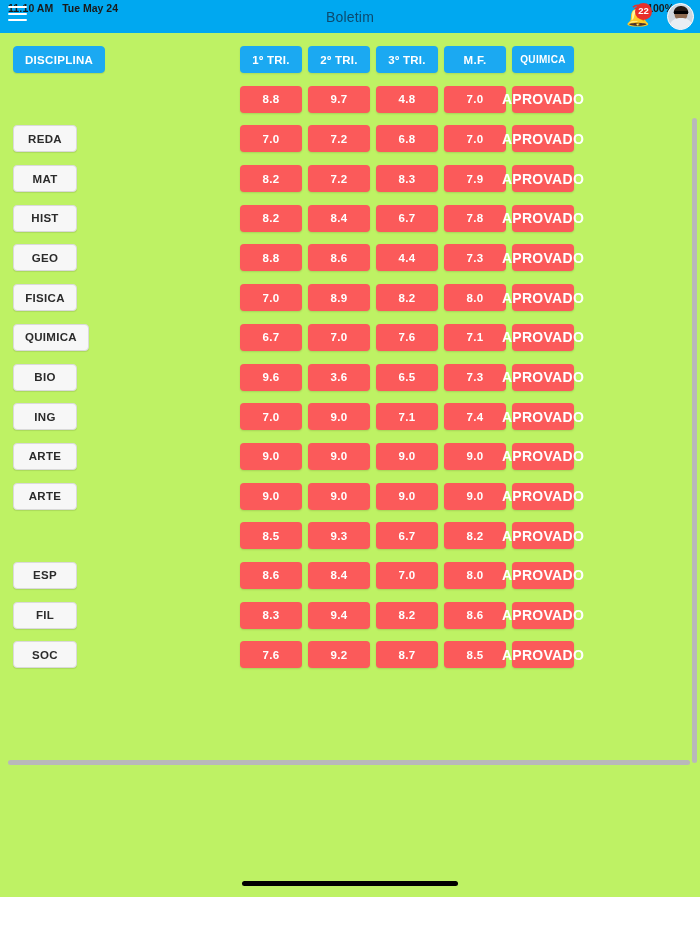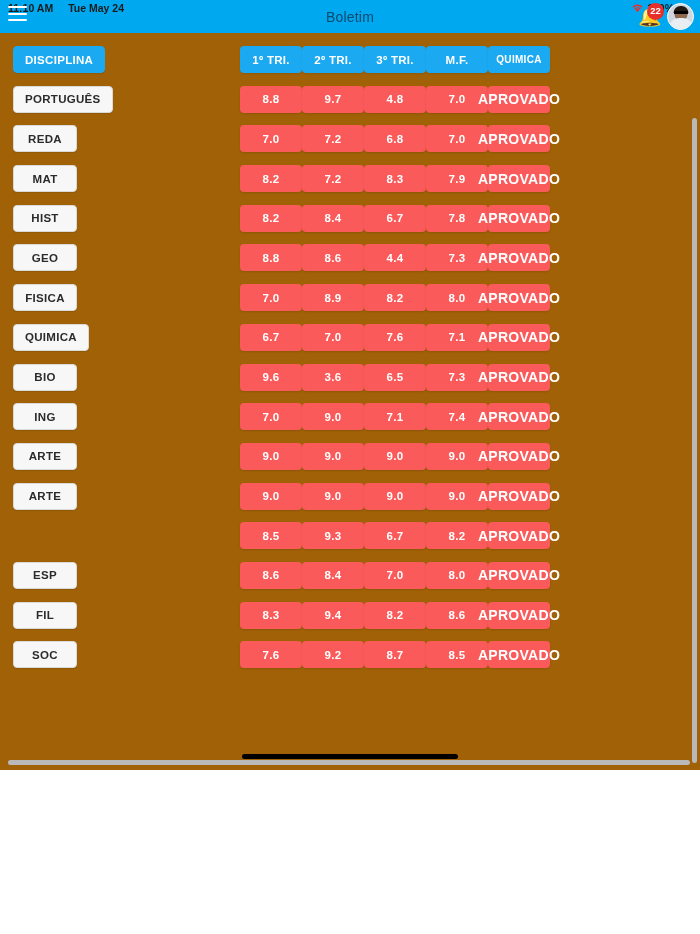--- a/index.html
+++ b/index.html
@@ -28,34 +28,34 @@
     letter-spacing: .2px;
   }
 
   
   .statusbar-left {
     position: absolute;
     left: 8px;
     top: 2px;
     display: flex;
     align-items: center;
-    gap: 15px;
+    gap: 9px;
     font-size: 10.5px;
     color: #1a1a1a;
     font-weight: bold;
     white-space: nowrap;
   }
   .statusbar-right {
     position: absolute;
     right: 6px;
     top: 0;
     height: 33px;
     display: flex;
     align-items: center;
-    gap: 2px;
+    gap: 14px;
   }
   .status-wifi {
     position: absolute;
     right: 56px;
     top: 3px;
     font-size: 10px;
     color: #e8302a;
     line-height: 1;
   }
   .status-battery {
@@ -171,22 +171,22 @@
     transform: translateX(-50%);
     width: 14px;
     height: 3px;
     background: #000000;
   }
 
   
   .page {
     position: relative;
     width: 700px;
-    height: 737px;
-    background: #a16207;
+    height: 864px;
+    background: #bef264;
     padding-left: 28px;
   }
 
   .content-pane {
     position: absolute;
     left: 0;
     top: 2px;
     width: 690px;
     height: 726px;
   }
@@ -228,20 +228,21 @@
     border-color: #1ba9f2;
     color: #ffffff;
   }
 
   
   .cells {
     position: absolute;
     left: 240px;
     top: 4px;
     display: flex;
+    gap: 6px;
   }
   .cell {
     height: 27px;
     border-radius: 4px;
     color: #ffffff;
     font-size: 11.5px;
     font-weight: bold;
     letter-spacing: .3px;
     display: flex;
     align-items: center;
@@ -351,21 +352,20 @@
         <div class="cells">
           <div class="cell head grade">1º TRI.</div>
           <div class="cell head grade">2º TRI.</div>
           <div class="cell head grade">3º TRI.</div>
           <div class="cell head grade">M.F.</div>
           <div class="cell head status">QUIMICA</div>
         </div>
       </div>
 
     <div class="row">
-          <div class="chip-subject">PORTUGUÊS</div>
           <div class="cells">
             <div class="cell grade">8.8</div>
             <div class="cell grade">9.7</div>
             <div class="cell grade">4.8</div>
             <div class="cell grade">7.0</div>
             <div class="cell status">APROVADO</div>
           </div>
         </div>
         <div class="row">
           <div class="chip-subject">REDA</div>

